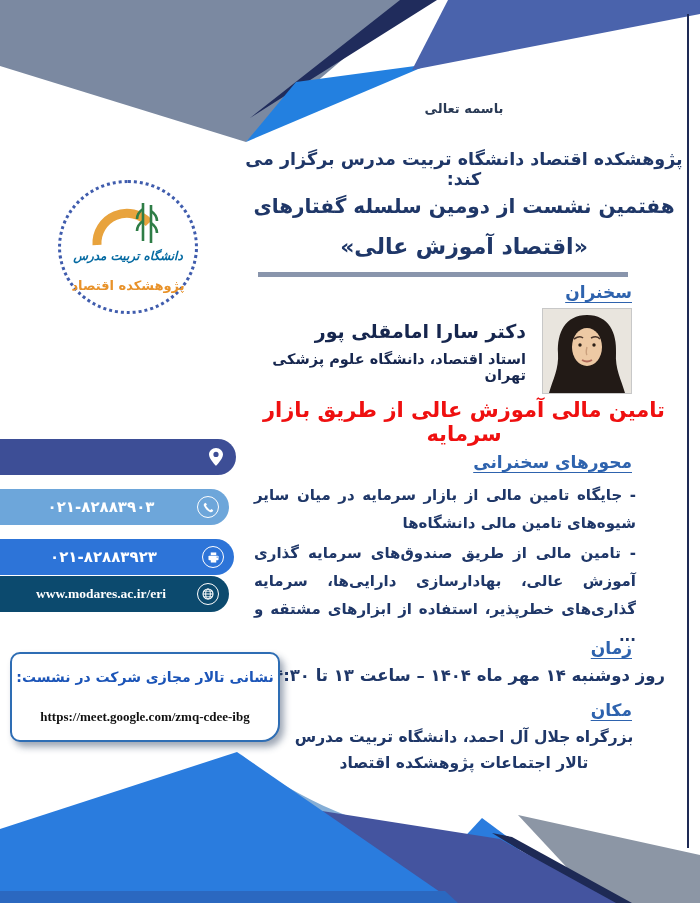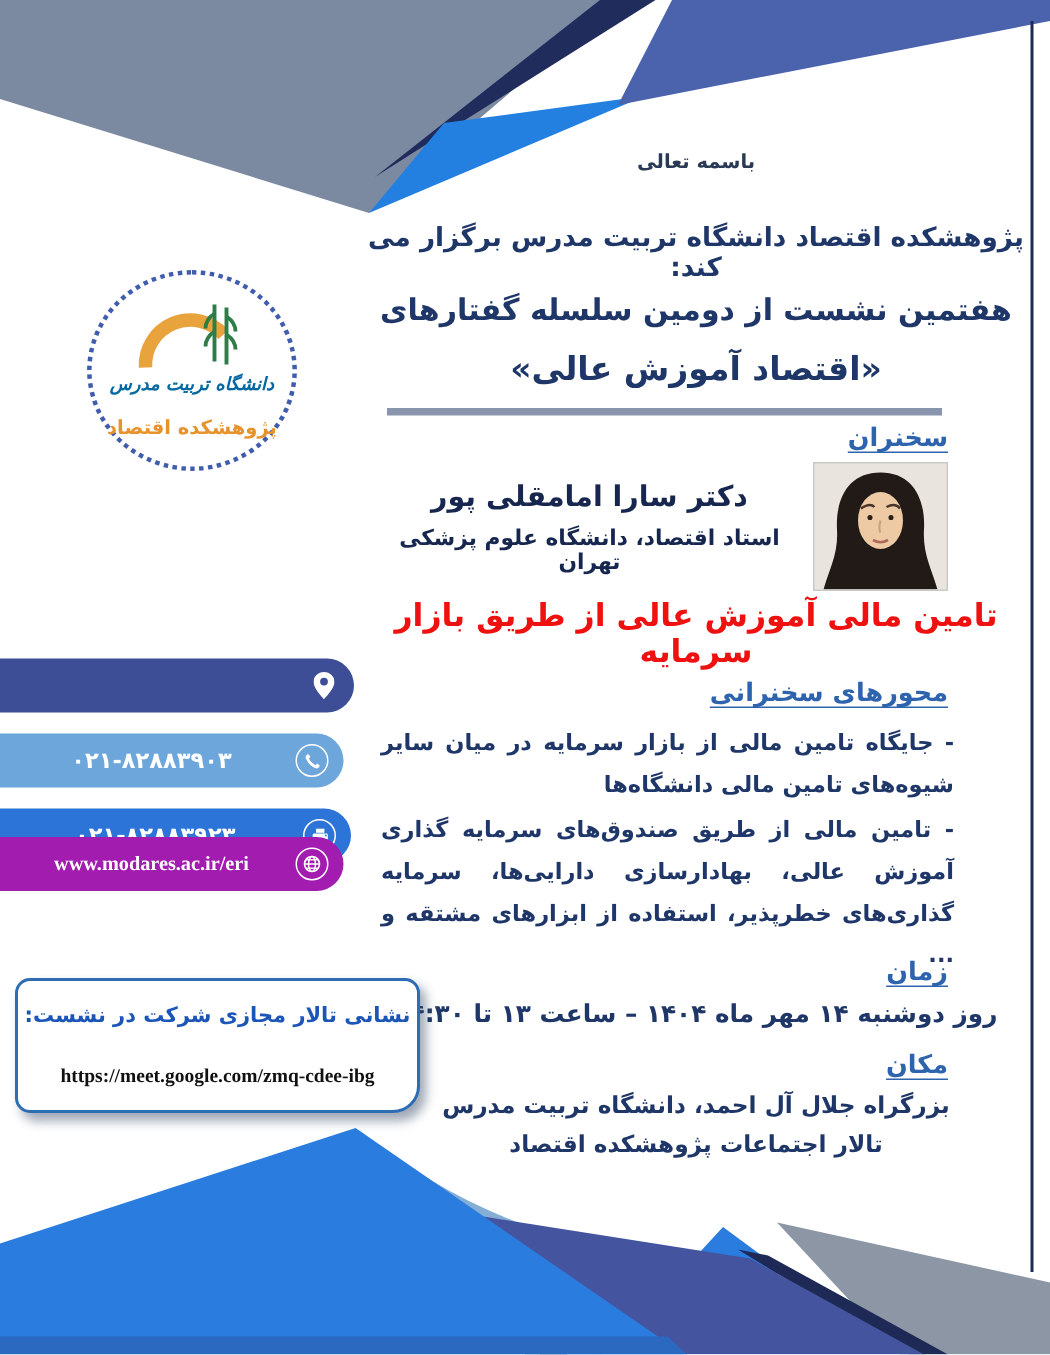--- a/index.html
+++ b/index.html
@@ -37,21 +37,21 @@
             text-decoration:underline;text-underline-offset:4px;right:56px;}
   .head-speaker{top:282px;}
   .head-topics{top:452px;}
   .head-time{top:638px;}
   .head-place{top:700px;}
 
   .speaker-row{top:308px;right:56px;left:20px;display:flex;flex-direction:row;
                align-items:center;gap:16px;}
   .photo{width:88px;height:84px;background:#E9E5DE;border:1px solid #c8c8c8;
          flex:0 0 auto;overflow:hidden;}
-  .speaker-meta{text-align:center;flex:1;}
+  .speaker-meta{flex:1;}
   .speaker-name{font-size:19px;font-weight:bold;color:#16264E;margin-bottom:9px;}
   .speaker-affil{font-size:14.5px;font-weight:bold;color:#16264E;}
 
   .talk-title{top:398px;left:0;width:100%;text-align:center;font-size:21px;
               font-weight:bold;color:#EF1010;}
 
   .topic{right:52px;left:14px;font-size:15px;font-weight:bold;color:#1F3768;
          line-height:1.85;text-align:justify;}
   .topic-1{top:482px;}
   .topic-2{top:540px;}
@@ -71,21 +71,21 @@
         display:flex;align-items:center;justify-content:center;flex:0 0 auto;}
   .pill .icon-bare{width:20px;height:20px;display:flex;align-items:center;
         justify-content:center;flex:0 0 auto;}
   .pill .lbl{flex:1;text-align:center;font-weight:bold;}
   .pill-1{top:439px;width:236px;background:#3D4E96;}
   .pill-1 .lbl{font-size:12.5px;}
   .pill-2{top:489px;width:229px;background:#6DA6DA;}
   .pill-2 .lbl{font-size:15px;letter-spacing:1px;}
   .pill-3{top:539px;width:234px;background:#2D74D8;}
   .pill-3 .lbl{font-size:15px;letter-spacing:1px;}
-  .pill-4{top:558px;width:229px;background:#a21caf;}
+  .pill-4{top:576px;width:229px;background:#0c4a6e;}
   .pill-4 .lbl{font-size:13.5px;font-family:"Liberation Serif", serif;direction:ltr;}
 
   
   .meet-box{left:10px;top:652px;width:266px;height:86px;background:#fff;
             border:2.5px solid #2E6DB4;border-radius:10px 10px 18px 10px;
             box-shadow:4px 5px 7px rgba(40,60,90,.45);display:flex;
             flex-direction:column;align-items:center;justify-content:center;gap:24px;}
   .meet-title{direction:rtl;font-size:14px;font-weight:bold;color:#1C55B8;text-align:center;}
   .meet-url{font-size:13px;font-weight:bold;color:#111;
             font-family:"Liberation Serif", serif;text-align:center;}

